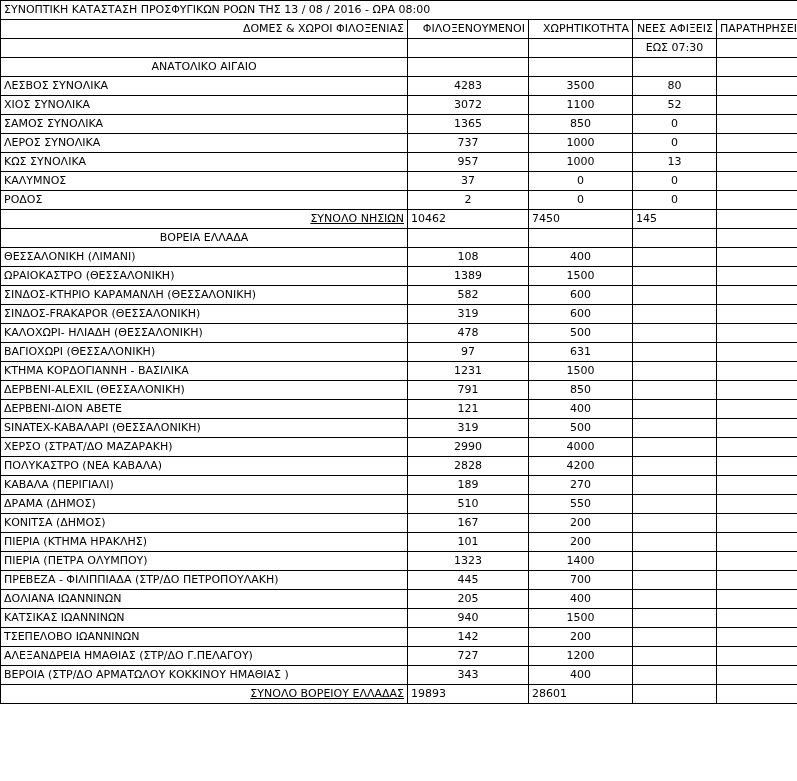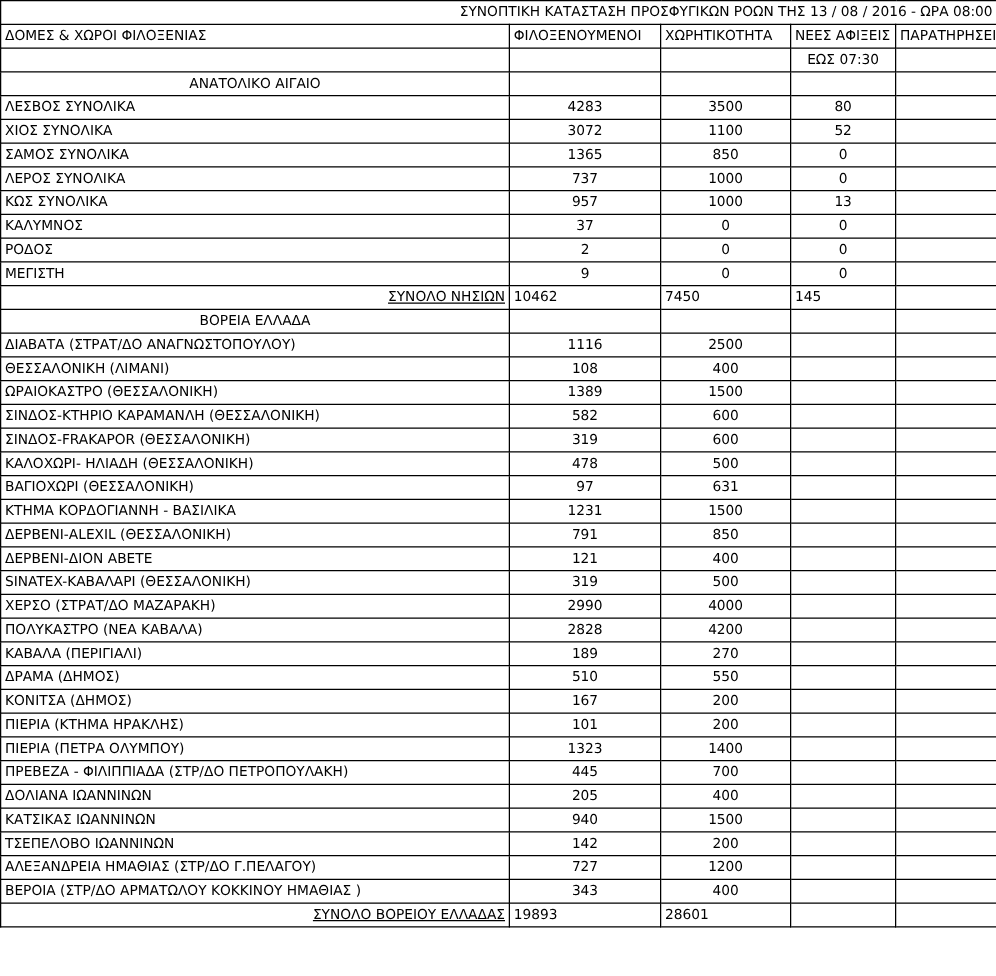--- a/index.html
+++ b/index.html
@@ -37,30 +37,30 @@
     padding: 1px 3px;
     font-weight: normal;
     vertical-align: middle;
     white-space: nowrap;
     overflow: hidden;
   }
 
   
   tr.title-row td {
     height: 16px;
-    text-align: right;
+    text-align: left;
     font-weight: bold;
     font-size: 10.5px;
     border-bottom: 1px solid #000;
   }
 
   
   tr.head-row td {
     height: 17px;
-    text-align: left;
+    text-align: right;
     font-weight: bold;
     font-size: 10.5px;
     border-bottom: 2px solid #000;
   }
   tr.head-row td.name-head { font-size: 10.5px; }
 
   
   tr.sub-row td {
     height: 19px;
     text-align: center;
@@ -184,49 +184,35 @@
         <td class="num">0</td>
         <td class="lbl"></td>
       </tr>
       <tr class="data-row">
         <td class="lbl">ΡΟΔΟΣ</td>
         <td class="num">2</td>
         <td class="num">0</td>
         <td class="num">0</td>
         <td class="lbl"></td>
       </tr>
-      <tr class="data-row">
-        <td class="lbl">ΜΕΓΙΣΤΗ</td>
-        <td class="num">9</td>
-        <td class="num">0</td>
-        <td class="num">0</td>
-        <td class="lbl"></td>
-      </tr>
       <tr class="total-row rule-above">
         <td class="lbl">ΣΥΝΟΛΟ ΝΗΣΙΩΝ</td>
         <td class="num">10462</td>
         <td class="num">7450</td>
         <td class="num">145</td>
         <td class="lbl"></td>
       </tr>
       <tr class="section-row">
         <td class="section-label">ΒΟΡΕΙΑ ΕΛΛΑΔΑ</td>
         <td class="blank"></td>
         <td class="blank"></td>
         <td class="blank"></td>
         <td class="blank"></td>
       </tr>
       <tr class="data-row">
-        <td class="lbl">ΔΙΑΒΑΤΑ (ΣΤΡΑΤ/ΔΟ ΑΝΑΓΝΩΣΤΟΠΟΥΛΟΥ)</td>
-        <td class="num">1116</td>
-        <td class="num">2500</td>
-        <td class="num"></td>
-        <td class="lbl"></td>
-      </tr>
-      <tr class="data-row">
         <td class="lbl">ΘΕΣΣΑΛΟΝΙΚΗ (ΛΙΜΑΝΙ)</td>
         <td class="num">108</td>
         <td class="num">400</td>
         <td class="num"></td>
         <td class="lbl"></td>
       </tr>
       <tr class="data-row rule-below">
         <td class="lbl">ΩΡΑΙΟΚΑΣΤΡΟ (ΘΕΣΣΑΛΟΝΙΚΗ)</td>
         <td class="num">1389</td>
         <td class="num">1500</td>

